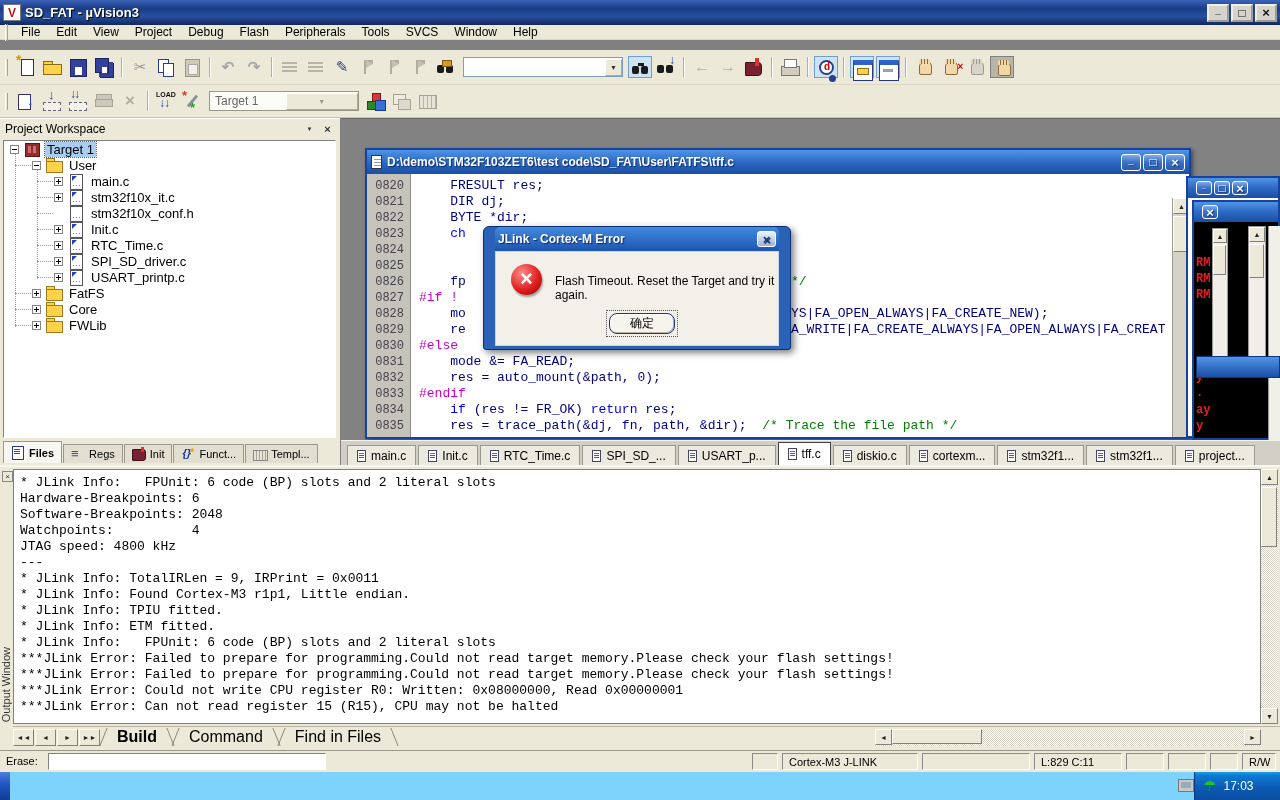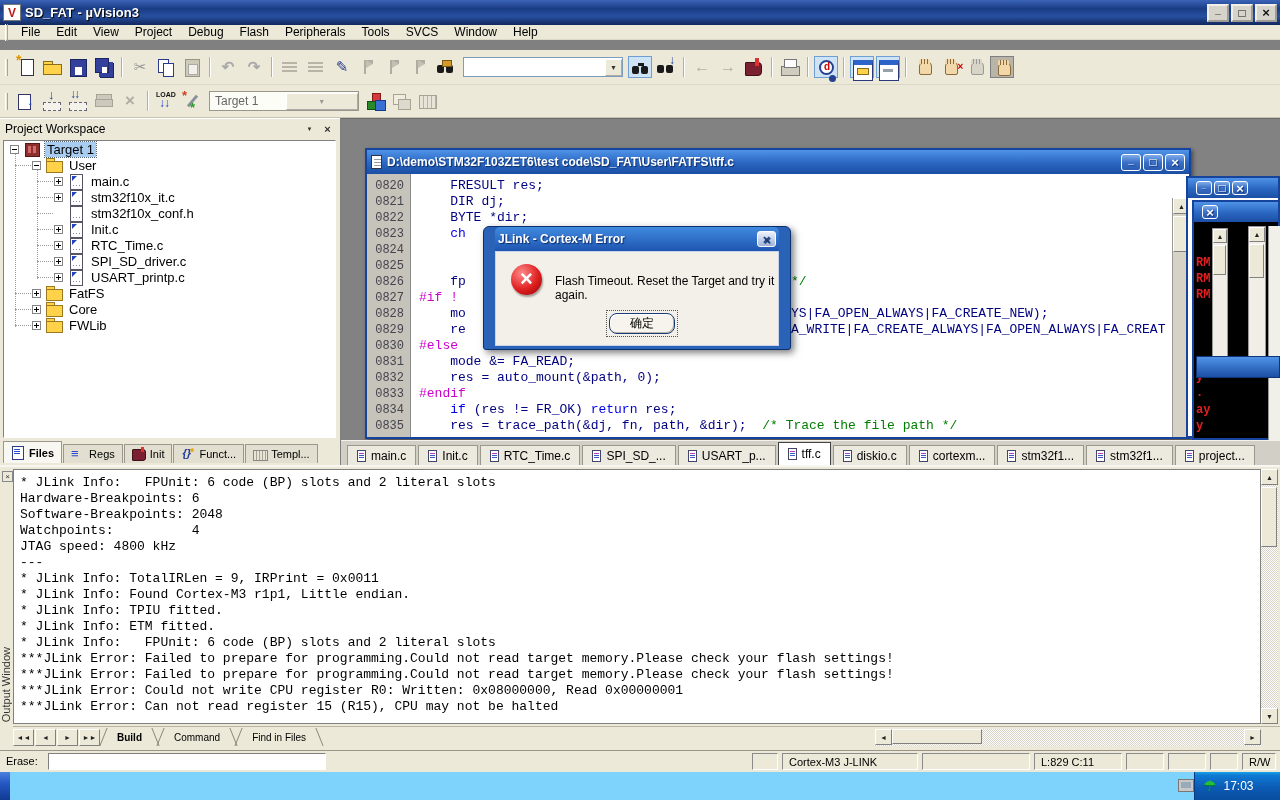--- a/index.html
+++ b/index.html
@@ -191,21 +191,21 @@
 #out-close::before{content:"×"}
 .vlabel{position:absolute;left:0;bottom:28px;writing-mode:vertical-rl;transform:rotate(180deg);font-size:11px;color:#333}
 #outtext{position:absolute;left:13px;top:2px;right:19px;bottom:26px;background:#fff;border:1px solid #808080;padding:5px 6px;font:13px/16px "Liberation Mono",monospace;color:#000;overflow:hidden}
 .oline{height:16px;white-space:pre}
 #outvs{position:absolute;right:2px;top:2px;bottom:26px;width:17px;background:repeating-conic-gradient(#fff 0 25%,#d6d2c6 0 50%) 0 0/2px 2px}
 #outvs .down{position:absolute;bottom:0;left:0}
 #outvs .sthumb{top:18px;height:60px}
 #outbottom{position:absolute;left:13px;right:0;bottom:3px;height:21px;display:flex;align-items:center;border-top:1px solid #b8b4a4}
 .onav{width:21px;height:17px;background:#ece9d8;border:1px solid;border-color:#fff #808080 #808080 #fff;display:flex;align-items:center;justify-content:center;font-size:7px;color:#222;margin-right:1px;flex:none}
 .on1::before{content:"◄◄"}.on2::before{content:"◄"}.on3::before{content:"►"}.on4::before{content:"►►"}
-.otab{position:relative;height:18px;display:flex;align-items:center;padding:0 16px;font-size:10px;white-space:nowrap}
+.otab{position:relative;height:18px;display:flex;align-items:center;padding:0 16px;font-size:16px;white-space:nowrap}
 .otab::before{content:"";position:absolute;left:2px;top:0;bottom:0;width:1px;background:#8a8778;transform:skewX(-22deg)}
 .otab::after{content:"";position:absolute;right:2px;top:0;bottom:0;width:1px;background:#8a8778;transform:skewX(22deg)}
 .otab.active{font-weight:bold}
 #ouths{position:absolute;left:875px;bottom:4px;width:386px;height:17px;background:repeating-conic-gradient(#fff 0 25%,#d6d2c6 0 50%) 0 0/2px 2px;display:flex}
 #ouths .sbtn{flex:none}
 #ouths .mid{flex:1;position:relative}
 #ouths .hthumb{position:absolute;left:0;top:0;width:90px;height:15px;background:#ece9d8;border:1px solid;border-color:#fff #808080 #808080 #fff}
 
 
 #status{position:absolute;left:0;top:750px;width:1280px;height:22px;background:#ece9d8;border-top:1px solid #9a968a}

